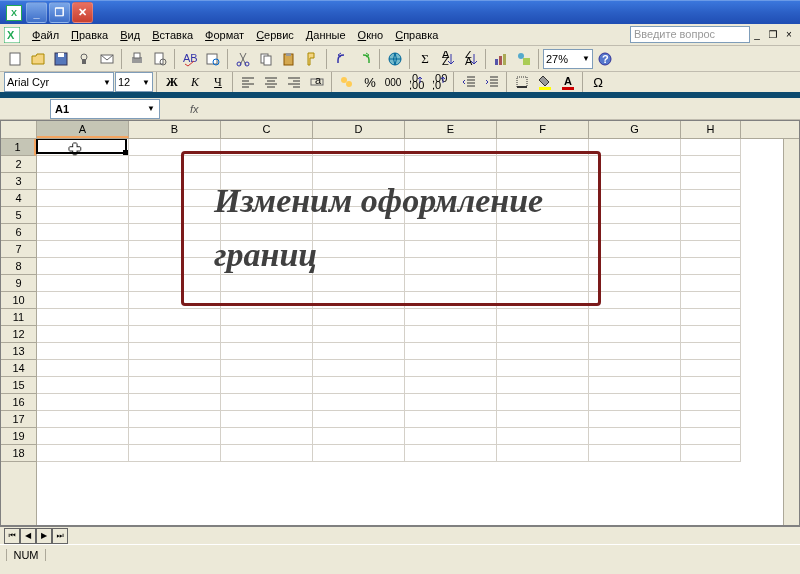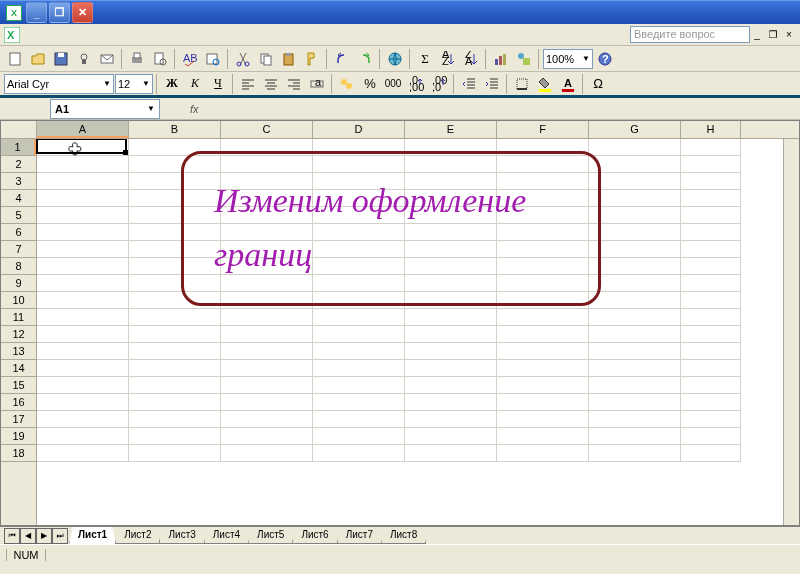--- a/index.html
+++ b/index.html
@@ -14,21 +14,21 @@
 .menubar { height: 22px; background: #ece9d8; display: flex; align-items: center; padding: 0 4px; border-bottom: 1px solid #c0bcaf; position: relative; }
 .menubar-icon { width: 16px; height: 16px; margin-right: 6px; }
 .menu-item { padding: 2px 6px; cursor: pointer; }
 .menu-item u { text-decoration: underline; }
 .ask-box { position: absolute; right: 50px; top: 2px; width: 120px; height: 17px; border: 1px solid #7f9db9; background: white; padding: 0 3px; color: #999; font-size: 11px; line-height: 15px; }
 .doc-controls { position: absolute; right: 4px; top: 3px; display: flex; gap: 2px; }
 .doc-btn { width: 14px; height: 14px; font-size: 10px; display: flex; align-items: center; justify-content: center; cursor: pointer; }
 .toolbar { height: 26px; background: #ece9d8; display: flex; align-items: center; padding: 2px 4px; border-bottom: 1px solid #c0bcaf; gap: 1px; }
 .tbtn { min-width: 22px; height: 22px; display: flex; align-items: center; justify-content: center; cursor: pointer; border: 1px solid transparent; }
 .tsep { width: 2px; height: 20px; border-left: 1px solid #aca899; margin: 0 2px; }
-.format-bar { height: 26px; background: #ece9d8; display: flex; align-items: center; padding: 2px 4px; border-bottom: 3px solid #0c4a6e; gap: 1px; }
+.format-bar { height: 26px; background: #ece9d8; display: flex; align-items: center; padding: 2px 4px; border-bottom: 6px solid #0c4a6e; gap: 1px; }
 .combo { height: 20px; border: 1px solid #7f9db9; background: white; display: flex; align-items: center; padding: 0 2px; font-size: 11px; }
 .combo-font { width: 110px; }
 .combo-size { width: 38px; }
 .combo-arrow { margin-left: auto; padding-left: 4px; color: #000; font-size: 8px; }
 .namebox-bar { height: 22px; background: #ece9d8; display: flex; align-items: center; border-bottom: 1px solid #c0bcaf; }
 .namebox { width: 110px; height: 20px; margin-left: 50px; border: 1px solid #7f9db9; background: white; display: flex; align-items: center; padding: 0 4px; font-size: 12px; font-weight: bold; }
 .fx-label { margin-left: 30px; font-style: italic; font-size: 11px; color: #555; }
 .grid-area { background: white; height: 406px; position: relative; border: 1px solid #808080; overflow: hidden; }
 .col-headers { display: flex; height: 18px; background: #ece9d8; border-bottom: 1px solid #aca899; }
 .corner { width: 36px; background: #ece9d8; border-right: 1px solid #aca899; }
@@ -36,21 +36,21 @@
 .col-h.selected { background: #c5c5b5; border-bottom: 2px solid #f4a460; }
 .rows-area { display: flex; height: 388px; overflow: hidden; }
 .row-headers { width: 36px; background: #ece9d8; border-right: 1px solid #aca899; }
 .row-h { height: 17px; border-bottom: 1px solid #aca899; text-align: center; line-height: 16px; font-size: 11px; cursor: pointer; }
 .row-h.selected { background: #c5c5b5; border-right: 2px solid #f4a460; }
 .cells { position: relative; flex: 1; }
 .cell-row { display: flex; height: 17px; }
 .cell { border-right: 1px solid #d4d0c8; border-bottom: 1px solid #d4d0c8; }
 .active-cell { position: absolute; border: 2px solid black; background: rgba(255,255,255,0.1); pointer-events: none; }
 .active-cell::after { content: ''; position: absolute; right: -3px; bottom: -3px; width: 5px; height: 5px; background: black; }
-.annotation { position: absolute; border: 3px solid #7b1a1a; border-radius: 20px; padding: 20px 30px; font-family: 'Comic Sans MS', cursive; font-style: italic; font-weight: normal; color: #a21caf; font-size: 34px; line-height: 1.6; pointer-events: none; }
+.annotation { position: absolute; border: 3px solid #7b1a1a; border-radius: 4px; padding: 20px 30px; font-family: 'Comic Sans MS', cursive; font-style: italic; font-weight: bold; color: #404040; font-size: 34px; line-height: 1.6; pointer-events: none; }
 .sheet-tabs { height: 18px; background: #ece9d8; display: flex; align-items: center; border-top: 1px solid #808080; padding-left: 4px; }
 .tab-nav { display: flex; }
 .tab-nav-btn { width: 16px; height: 16px; border: 1px solid #666; display: flex; align-items: center; justify-content: center; font-size: 8px; cursor: pointer; background: #ece9d8; }
 .sheet-tab { height: 17px; padding: 0 8px; background: #ece9d8; border: 1px solid #808080; border-top: none; font-size: 10px; line-height: 16px; cursor: pointer; margin-left: -1px; clip-path: polygon(4px 0, calc(100% - 4px) 0, 100% 100%, 0 100%); }
 .sheet-tab.active { background: white; font-weight: bold; border-bottom: 1px solid white; }
 .statusbar { height: 20px; background: #ece9d8; display: flex; align-items: center; padding: 0 6px; border-top: 1px solid #fff; font-size: 11px; }
 .status-left { flex: 1; }
 .status-num { width: 40px; text-align: center; border-left: 1px solid #aca899; border-right: 1px solid #aca899; padding: 0 4px; }
 .vscroll { position: absolute; right: 0; top: 18px; width: 16px; bottom: 0; background: #ece9d8; border-left: 1px solid #aca899; }
 .cursor-plus { position: absolute; font-size: 14px; font-weight: bold; color: white; text-shadow: -1px 0 black, 1px 0 black, 0 -1px black, 0 1px black; pointer-events: none; }
@@ -66,20 +66,31 @@
     <div class="win-btn win-max">❐</div>
     <div class="win-btn win-close">✕</div>
   </div>
 </div>
 
 <div class="menubar">
   <svg class="menubar-icon" viewBox="0 0 16 16">
       <rect width="16" height="16" fill="#fff" stroke="#2a5"></rect>
       <text x="3" y="12" font-size="10" fill="#2a5" font-weight="bold">X</text>
     </svg>
+  <div id="menus" style="display: flex;">
+      <span class="menu-item"><u>Ф</u>айл</span>
+      <span class="menu-item"><u>П</u>равка</span>
+      <span class="menu-item"><u>В</u>ид</span>
+      <span class="menu-item"><u>В</u>ставка</span>
+      <span class="menu-item"><u>Ф</u>ормат</span>
+      <span class="menu-item"><u>С</u>ервис</span>
+      <span class="menu-item"><u>Д</u>анные</span>
+      <span class="menu-item"><u>О</u>кно</span>
+      <span class="menu-item"><u>С</u>правка</span>
+    </div>
   <div class="ask-box">Введите вопрос</div>
   <div class="doc-controls">
     <div class="doc-btn">_</div>
     <div class="doc-btn">❐</div>
     <div class="doc-btn">×</div>
   </div>
 </div>
 
 <div class="toolbar">
   <div class="tbtn">
@@ -208,21 +219,21 @@
       </svg>
     </div>
   <div class="tbtn">
       <svg width="16" height="16">
         <circle cx="5" cy="5" r="3" fill="#5ac"></circle>
         <rect x="7" y="7" width="7" height="7" fill="#ac5"></rect>
       </svg>
     </div>
   <div class="tsep"></div>
   <div class="combo" style="width:50px">
-      <span>100%</span>
+      <span>27%</span>
       <span class="combo-arrow">▼</span>
     </div>
   <div class="tbtn">
       <svg width="16" height="16">
         <circle cx="8" cy="8" r="6" fill="#57c" stroke="#339"></circle>
         <text x="5" y="12" font-size="10" fill="#fff" font-weight="bold">?</text>
       </svg>
     </div>
 </div>
 
@@ -576,28 +587,18 @@
   <div class="annotation" style="left:180px;top:30px;width:420px">Изменим оформление границ</div>
 </div>
 
 <div class="sheet-tabs">
   <div class="tab-nav">
     <div class="tab-nav-btn">⏮</div>
     <div class="tab-nav-btn">◀</div>
     <div class="tab-nav-btn">▶</div>
     <div class="tab-nav-btn">⏭</div>
   </div>
-  <div id="sheettabs" style="display:flex;margin-left:2px">
-      <div class="sheet-tab active">Лист1</div>
-      <div class="sheet-tab">Лист2</div>
-      <div class="sheet-tab">Лист3</div>
-      <div class="sheet-tab">Лист4</div>
-      <div class="sheet-tab">Лист5</div>
-      <div class="sheet-tab">Лист6</div>
-      <div class="sheet-tab">Лист7</div>
-      <div class="sheet-tab">Лист8</div>
-    </div>
 </div>
 
 <div class="statusbar">
   <span class="status-num">NUM</span>
   <span style="width:60px"></span>
 </div>
 
 </body></html>

